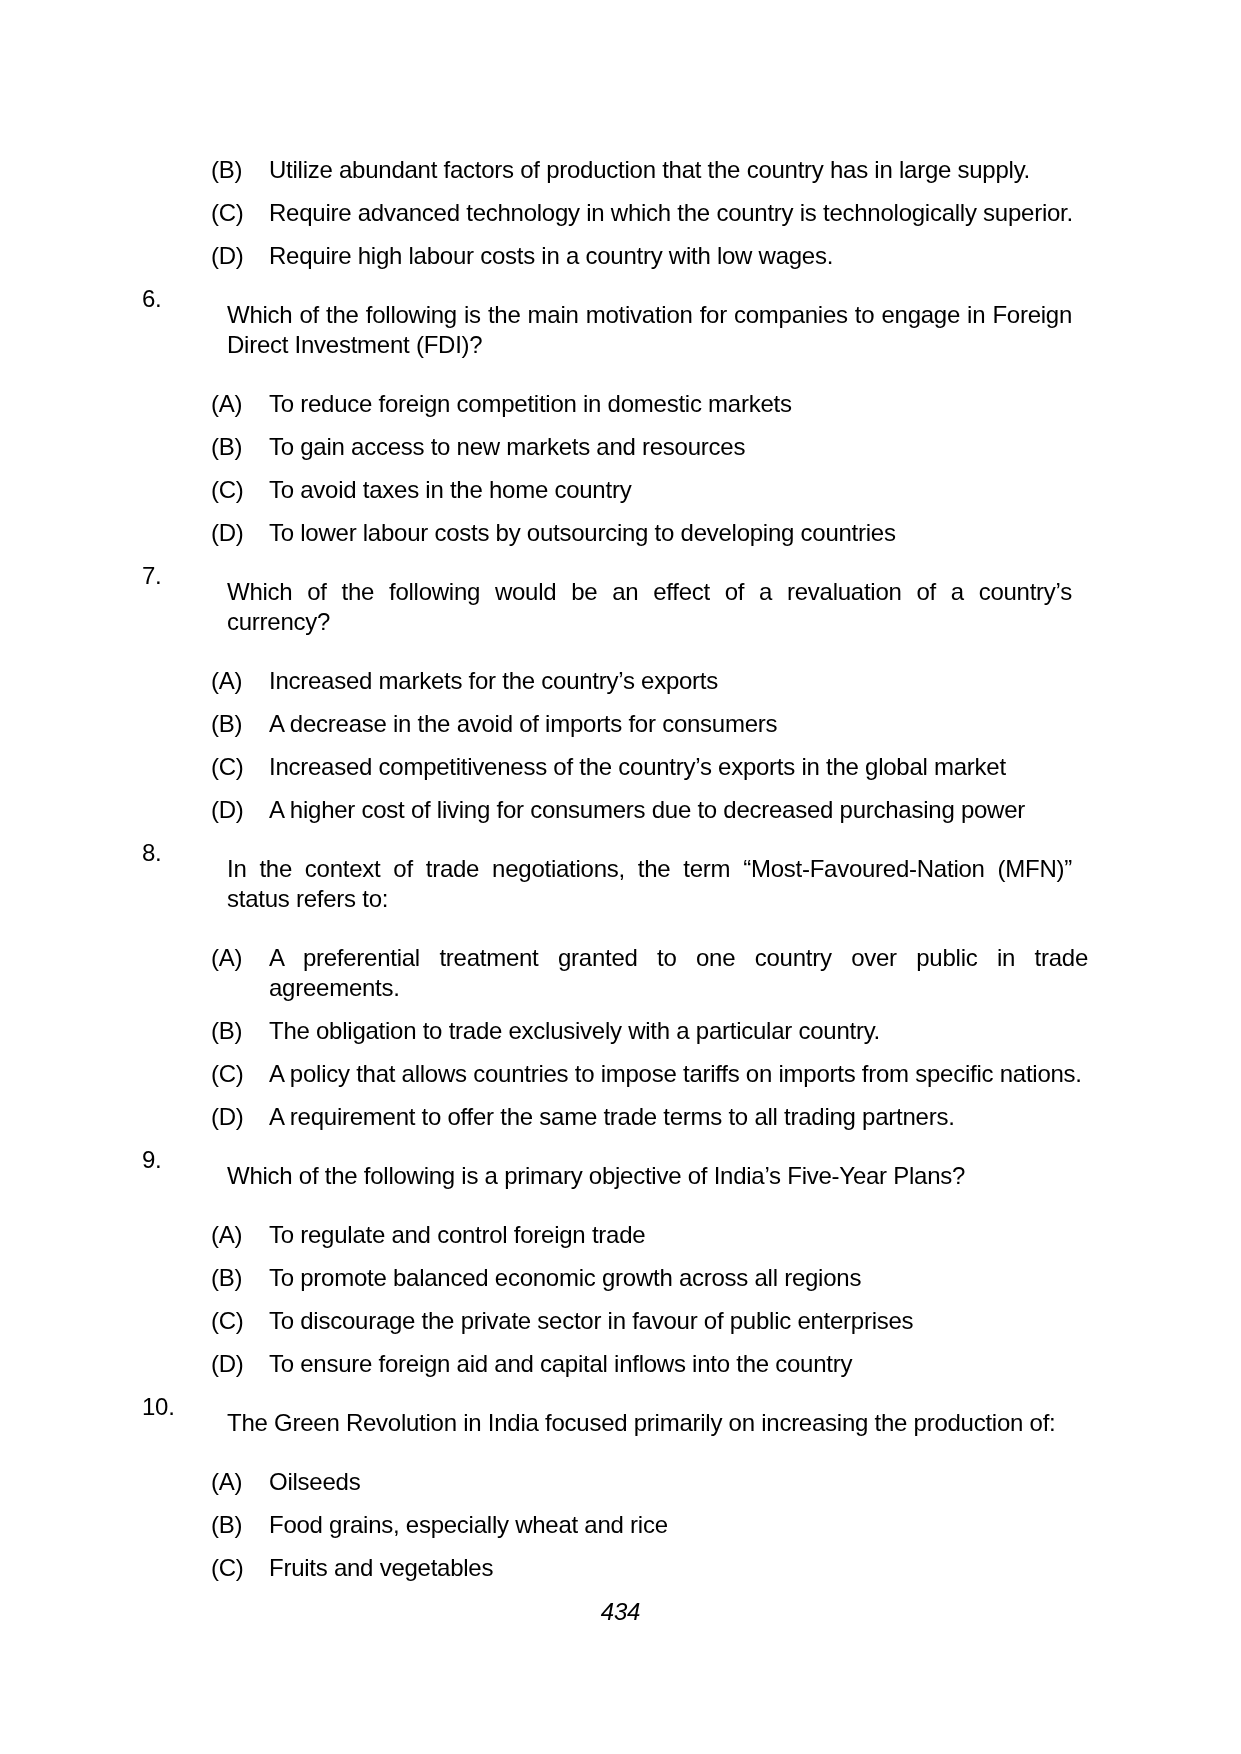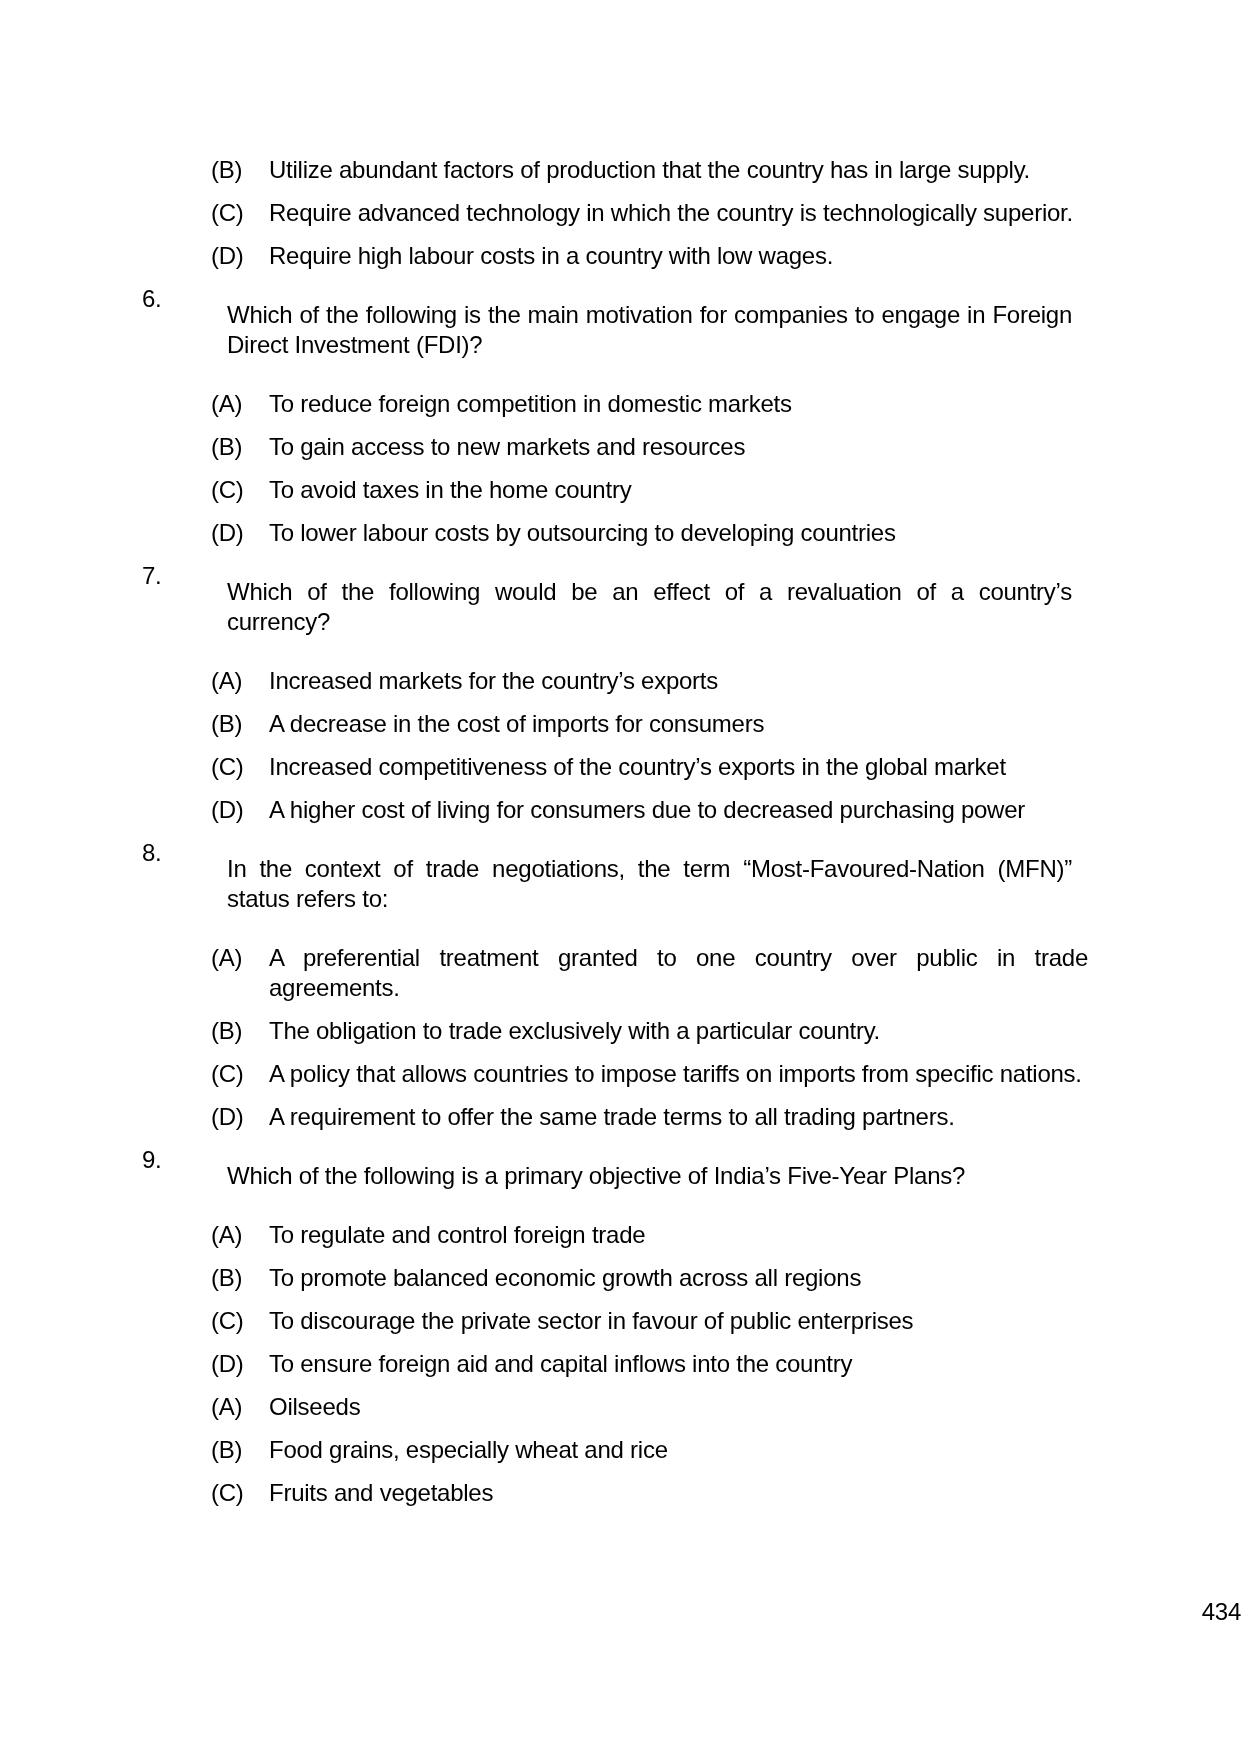--- a/index.html
+++ b/index.html
@@ -33,21 +33,22 @@
   .opts { margin-left: 69px; }
   .orow { display: flex; margin: 0 0 13px 0; }
   .omark { flex: 0 0 58px; }
   .otext { flex: 1; margin: 0; white-space: nowrap; }
   .otext.wrap { white-space: normal; text-align: justify; }
   .page-number {
     position: absolute;
     top: 1597px;
     left: 0;
     width: 100%;
-    text-align: right;
+    text-align: center;
+    font-style: italic;
   }
 </style>
 </head>
 <body>
 
 <div class="page">
   <main class="content">
     <section class="opts" style="margin-left:69px;" id="cont-options">
   <div class="orow">
     <span class="omark">(B)</span>
@@ -99,21 +100,21 @@
       <p class="qtext">Which of the following would be an effect of a revaluation of a country’s currency?</p>
     </div>
     <div class="opts">
   <div class="orow">
     <span class="omark">(A)</span>
     <p class="otext">Increased markets for the country’s exports</p>
   </div>
 
   <div class="orow">
     <span class="omark">(B)</span>
-    <p class="otext">A decrease in the cost of imports for consumers</p>
+    <p class="otext">A decrease in the avoid of imports for consumers</p>
   </div>
 
   <div class="orow">
     <span class="omark">(C)</span>
     <p class="otext">Increased competitiveness of the country’s exports in the global market</p>
   </div>
 
   <div class="orow">
     <span class="omark">(D)</span>
     <p class="otext">A higher cost of living for consumers due to decreased purchasing power</p>
@@ -171,20 +172,24 @@
   </div>
 
   <div class="orow">
     <span class="omark">(D)</span>
     <p class="otext">To ensure foreign aid and capital inflows into the country</p>
   </div>
 </div>
   </section>
 
   <section class="question">
+    <div class="qrow">
+      <span class="qnum">10.</span>
+      <p class="qtext">The Green Revolution in India focused primarily on increasing the production of:</p>
+    </div>
     <div class="opts">
   <div class="orow">
     <span class="omark">(A)</span>
     <p class="otext">Oilseeds</p>
   </div>
 
   <div class="orow">
     <span class="omark">(B)</span>
     <p class="otext">Food grains, especially wheat and rice</p>
   </div>

